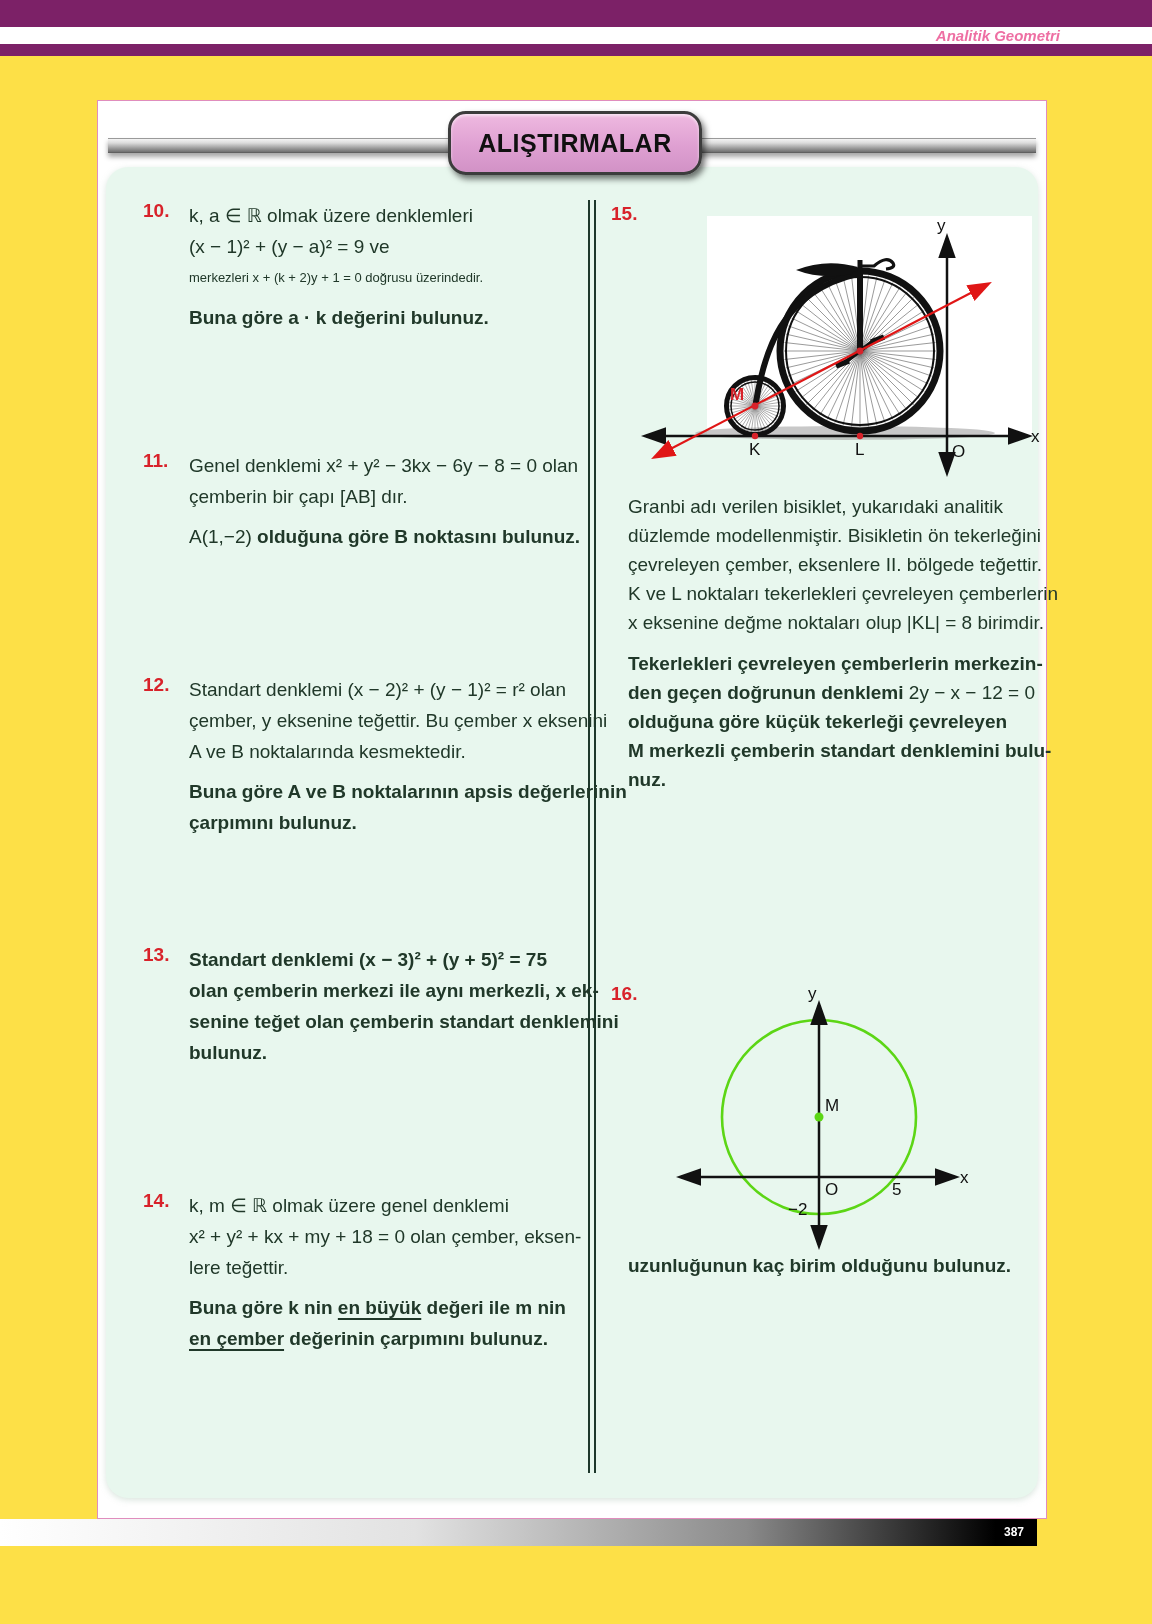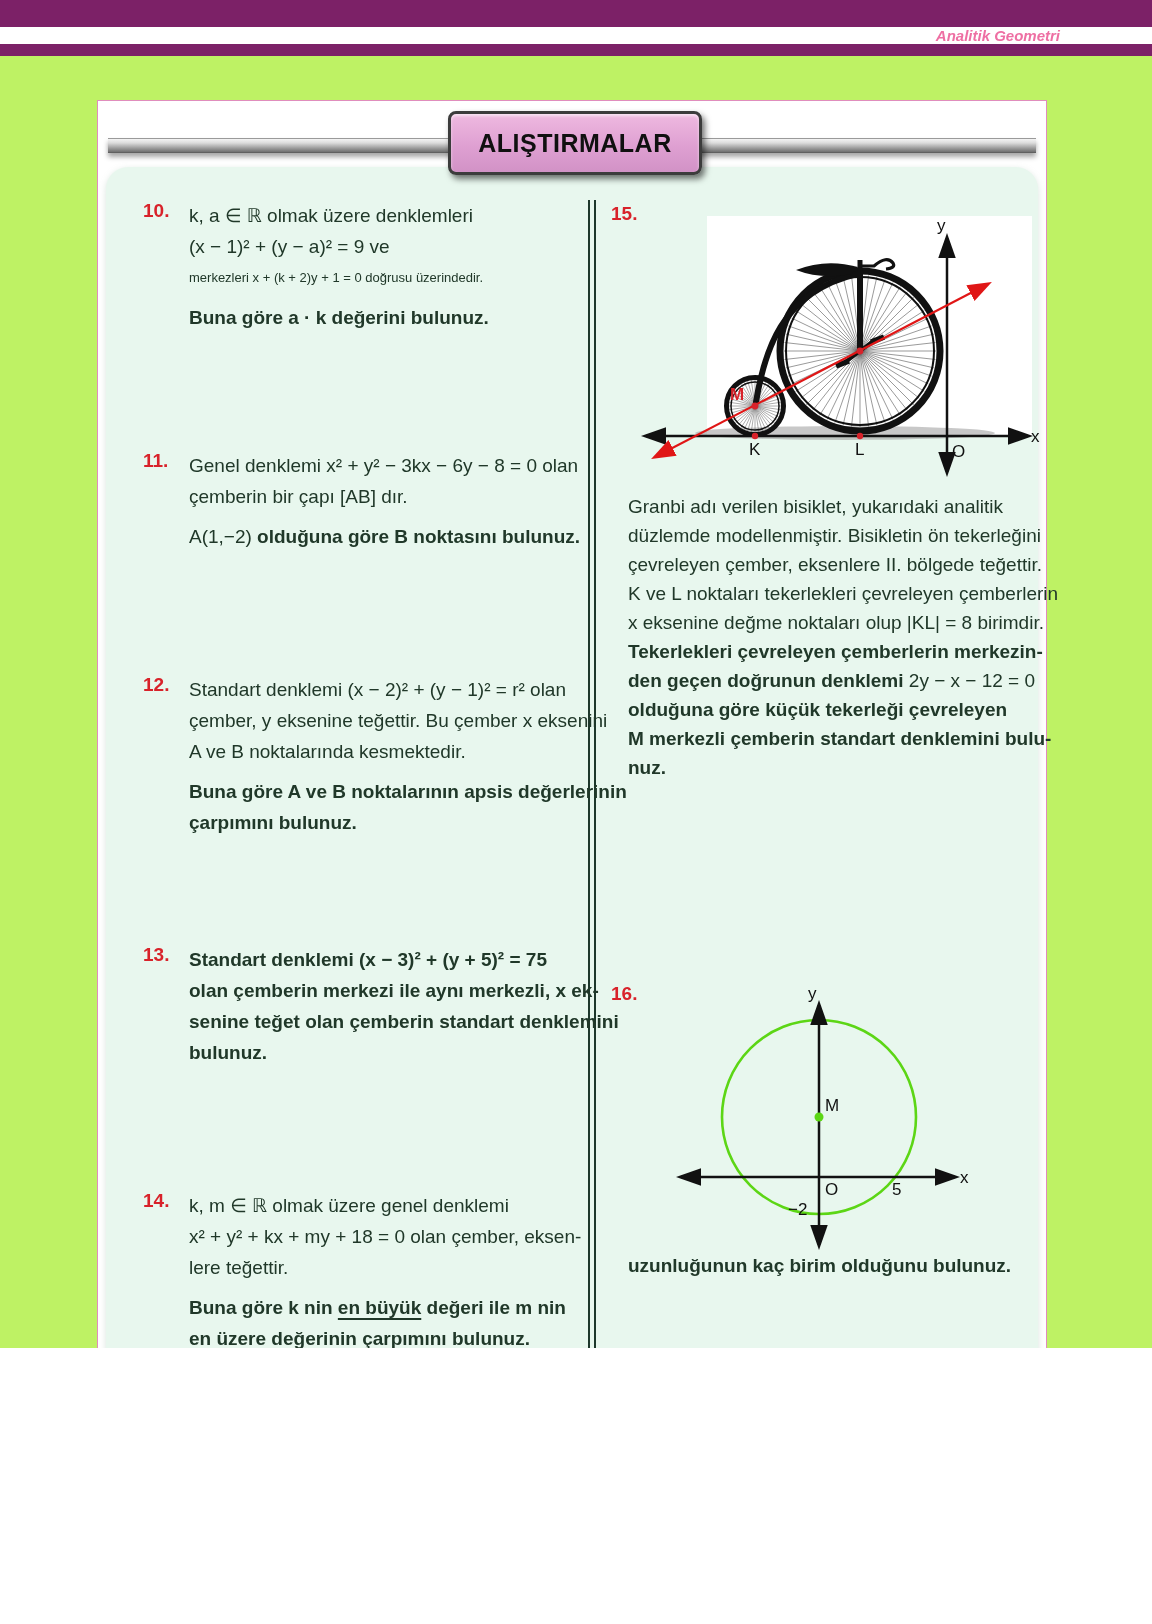--- a/index.html
+++ b/index.html
@@ -1,34 +1,34 @@
 <!DOCTYPE html>
 <html><head>
 <meta charset="utf-8">
 <style>
   html,body{margin:0;padding:0;background:#fff;}
-  .page{position:relative;width:1152px;height:1348px;background:#bef264;
+  .page{position:relative;width:1152px;height:1624px;background:#fde047;
         font-family:"Liberation Sans",sans-serif;color:#203829;overflow:hidden;}
   
   .hbar1{position:absolute;left:0;top:0;width:1152px;height:27px;background:#7c2167;}
   .hstrip{position:absolute;left:0;top:27px;width:1152px;height:17px;background:#fff;
           text-align:right;}
   .hstrip span{display:inline-block;margin-right:92px;font-size:15px;font-style:italic;
           font-weight:bold;color:#ee6fa3;line-height:17px;}
   .hbar2{position:absolute;left:0;top:44px;width:1152px;height:12px;background:#7c2167;}
   
   .cbox{position:absolute;left:97px;top:100px;width:948px;height:1417px;background:#fff;
         border:1px solid #e08dbd;}
   .mint{position:absolute;left:8px;right:8px;top:66px;bottom:20px;background:#e8f7ee;
         border-radius:22px;box-shadow:0 2px 6px rgba(150,180,160,.35);}
   .metal{position:absolute;left:10px;right:10px;top:37px;height:13px;
         background:linear-gradient(to bottom,#f4f4f4 0%,#dcdcdc 30%,#8d8d8d 80%,#6f6f6f 100%);
         border-top:1px solid #9a9a9a;border-bottom:1px solid #606060;
         box-shadow:0 4px 5px rgba(0,0,0,.35);}
-  .badge{position:absolute;left:350px;top:10px;width:248px;height:58px;border-radius:8px;
+  .badge{position:absolute;left:350px;top:10px;width:248px;height:58px;border-radius:18px;
         background:linear-gradient(to bottom,#efb9e0 0%,#dfa0d2 55%,#d292c6 100%);
         border:3px solid #3c3c3c;box-shadow:3px 4px 6px rgba(0,0,0,.55), inset 0 2px 3px rgba(255,255,255,.6);
         display:flex;align-items:center;justify-content:center;}
   .badge span{font-size:25px;font-weight:bold;color:#101010;letter-spacing:.5px;}
   .divider{position:absolute;left:588px;top:200px;height:1273px;width:4px;
         border-left:2px solid #1d372b;border-right:2px solid #1d372b;}
   
   .prob{position:absolute;font-size:19px;}
   .pnum{position:absolute;left:0;top:0;color:#d8222a;font-weight:bold;}
   .pbody{margin-left:46px;}
@@ -115,21 +115,21 @@
   <div class="prob" style="left:143px;top:1190px;width:445px">
     <div class="pnum">14.</div>
     <div class="pbody">
       <div class="ln">k, m ∈ ℝ olmak üzere genel denklemi</div>
       <div class="ln">x² + y² + kx + my + 18 = 0 olan çember, eksen-</div>
       <div class="ln">lere teğettir.</div>
       <div class="ln b gap">
         <span>Buna göre k nin </span><span class="ul">en büyük</span><span> değeri ile m nin</span>
       </div>
       <div class="ln b">
-        <span class="ul">en üzere</span><span> değerinin çarpımını bulunuz.</span>
+        <span class="ul">en çember</span><span> değerinin çarpımını bulunuz.</span>
       </div>
     </div>
   </div>
 
   <div class="prob" style="left:611px;top:203px">
     <div class="pnum">15.</div>
   </div>
 
   <svg class="figabs" style="left:630px;top:214px" width="410" height="266" viewBox="0 0 410 266">
     <defs>
@@ -278,21 +278,21 @@
     <text x="225" y="241">L</text>
     <text x="322" y="243">O</text>
   </svg>
 
   <div class="prob t15" style="left:628px;top:492px;width:450px">
     <div class="ln">Granbi adı verilen bisiklet, yukarıdaki analitik</div>
     <div class="ln">düzlemde modellenmiştir. Bisikletin ön tekerleğini</div>
     <div class="ln">çevreleyen çember, eksenlere II. bölgede teğettir.</div>
     <div class="ln">K ve L noktaları tekerlekleri çevreleyen çemberlerin</div>
     <div class="ln">x eksenine değme noktaları olup |KL| = 8 birimdir.</div>
-    <div class="ln b" style="">Tekerlekleri çevreleyen çemberlerin merkezin-</div>
+    <div class="ln b" style="margin-top:12px">Tekerlekleri çevreleyen çemberlerin merkezin-</div>
     <div class="ln">
       <span class="b">den geçen doğrunun denklemi </span><span>2y − x − 12 = 0</span>
     </div>
     <div class="ln b">olduğuna göre küçük tekerleği çevreleyen</div>
     <div class="ln b">M merkezli çemberin standart denklemini bulu-</div>
     <div class="ln b">nuz.</div>
   </div>
 
   <div class="prob" style="left:611px;top:983px">
     <div class="pnum">16.</div>

